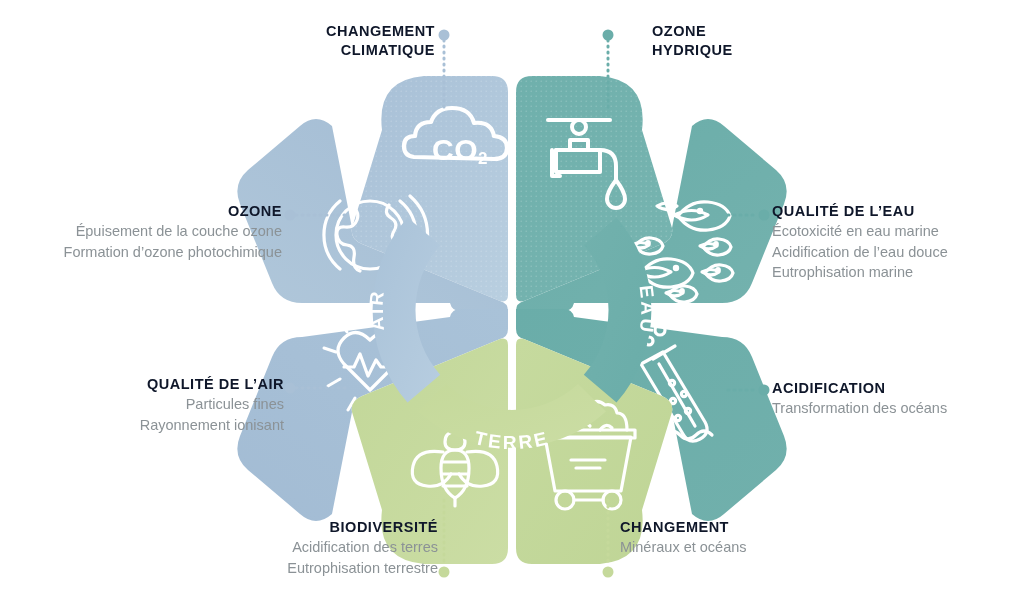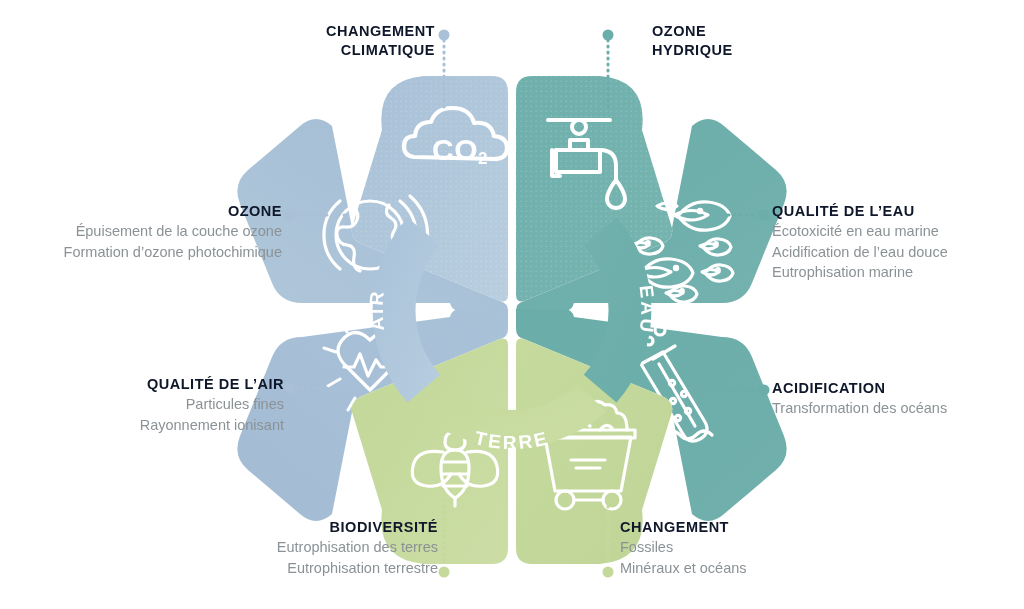--- a/index.html
+++ b/index.html
@@ -361,23 +361,22 @@
     <div class="sub">Rayonnement ionisant</div>
   </div>
 
   <div class="label right" id="lab-acid">
     <div class="ttl">ACIDIFICATION</div>
     <div class="sub">Transformation des océans</div>
   </div>
 
   <div class="label left" id="lab-bio">
     <div class="ttl">BIODIVERSITÉ</div>
-    <div class="sub">Eutrophisation des terres</div>
+    <div class="sub">Acidification des terres</div>
     <div class="sub">Eutrophisation terrestre</div>
   </div>
 
   <div class="label right" id="lab-ress">
     <div class="ttl">CHANGEMENT</div>
-    <div class="sub">Fossiles</div>
     <div class="sub">Minéraux et océans</div>
   </div>
 
 </div>
 
 </body></html>

